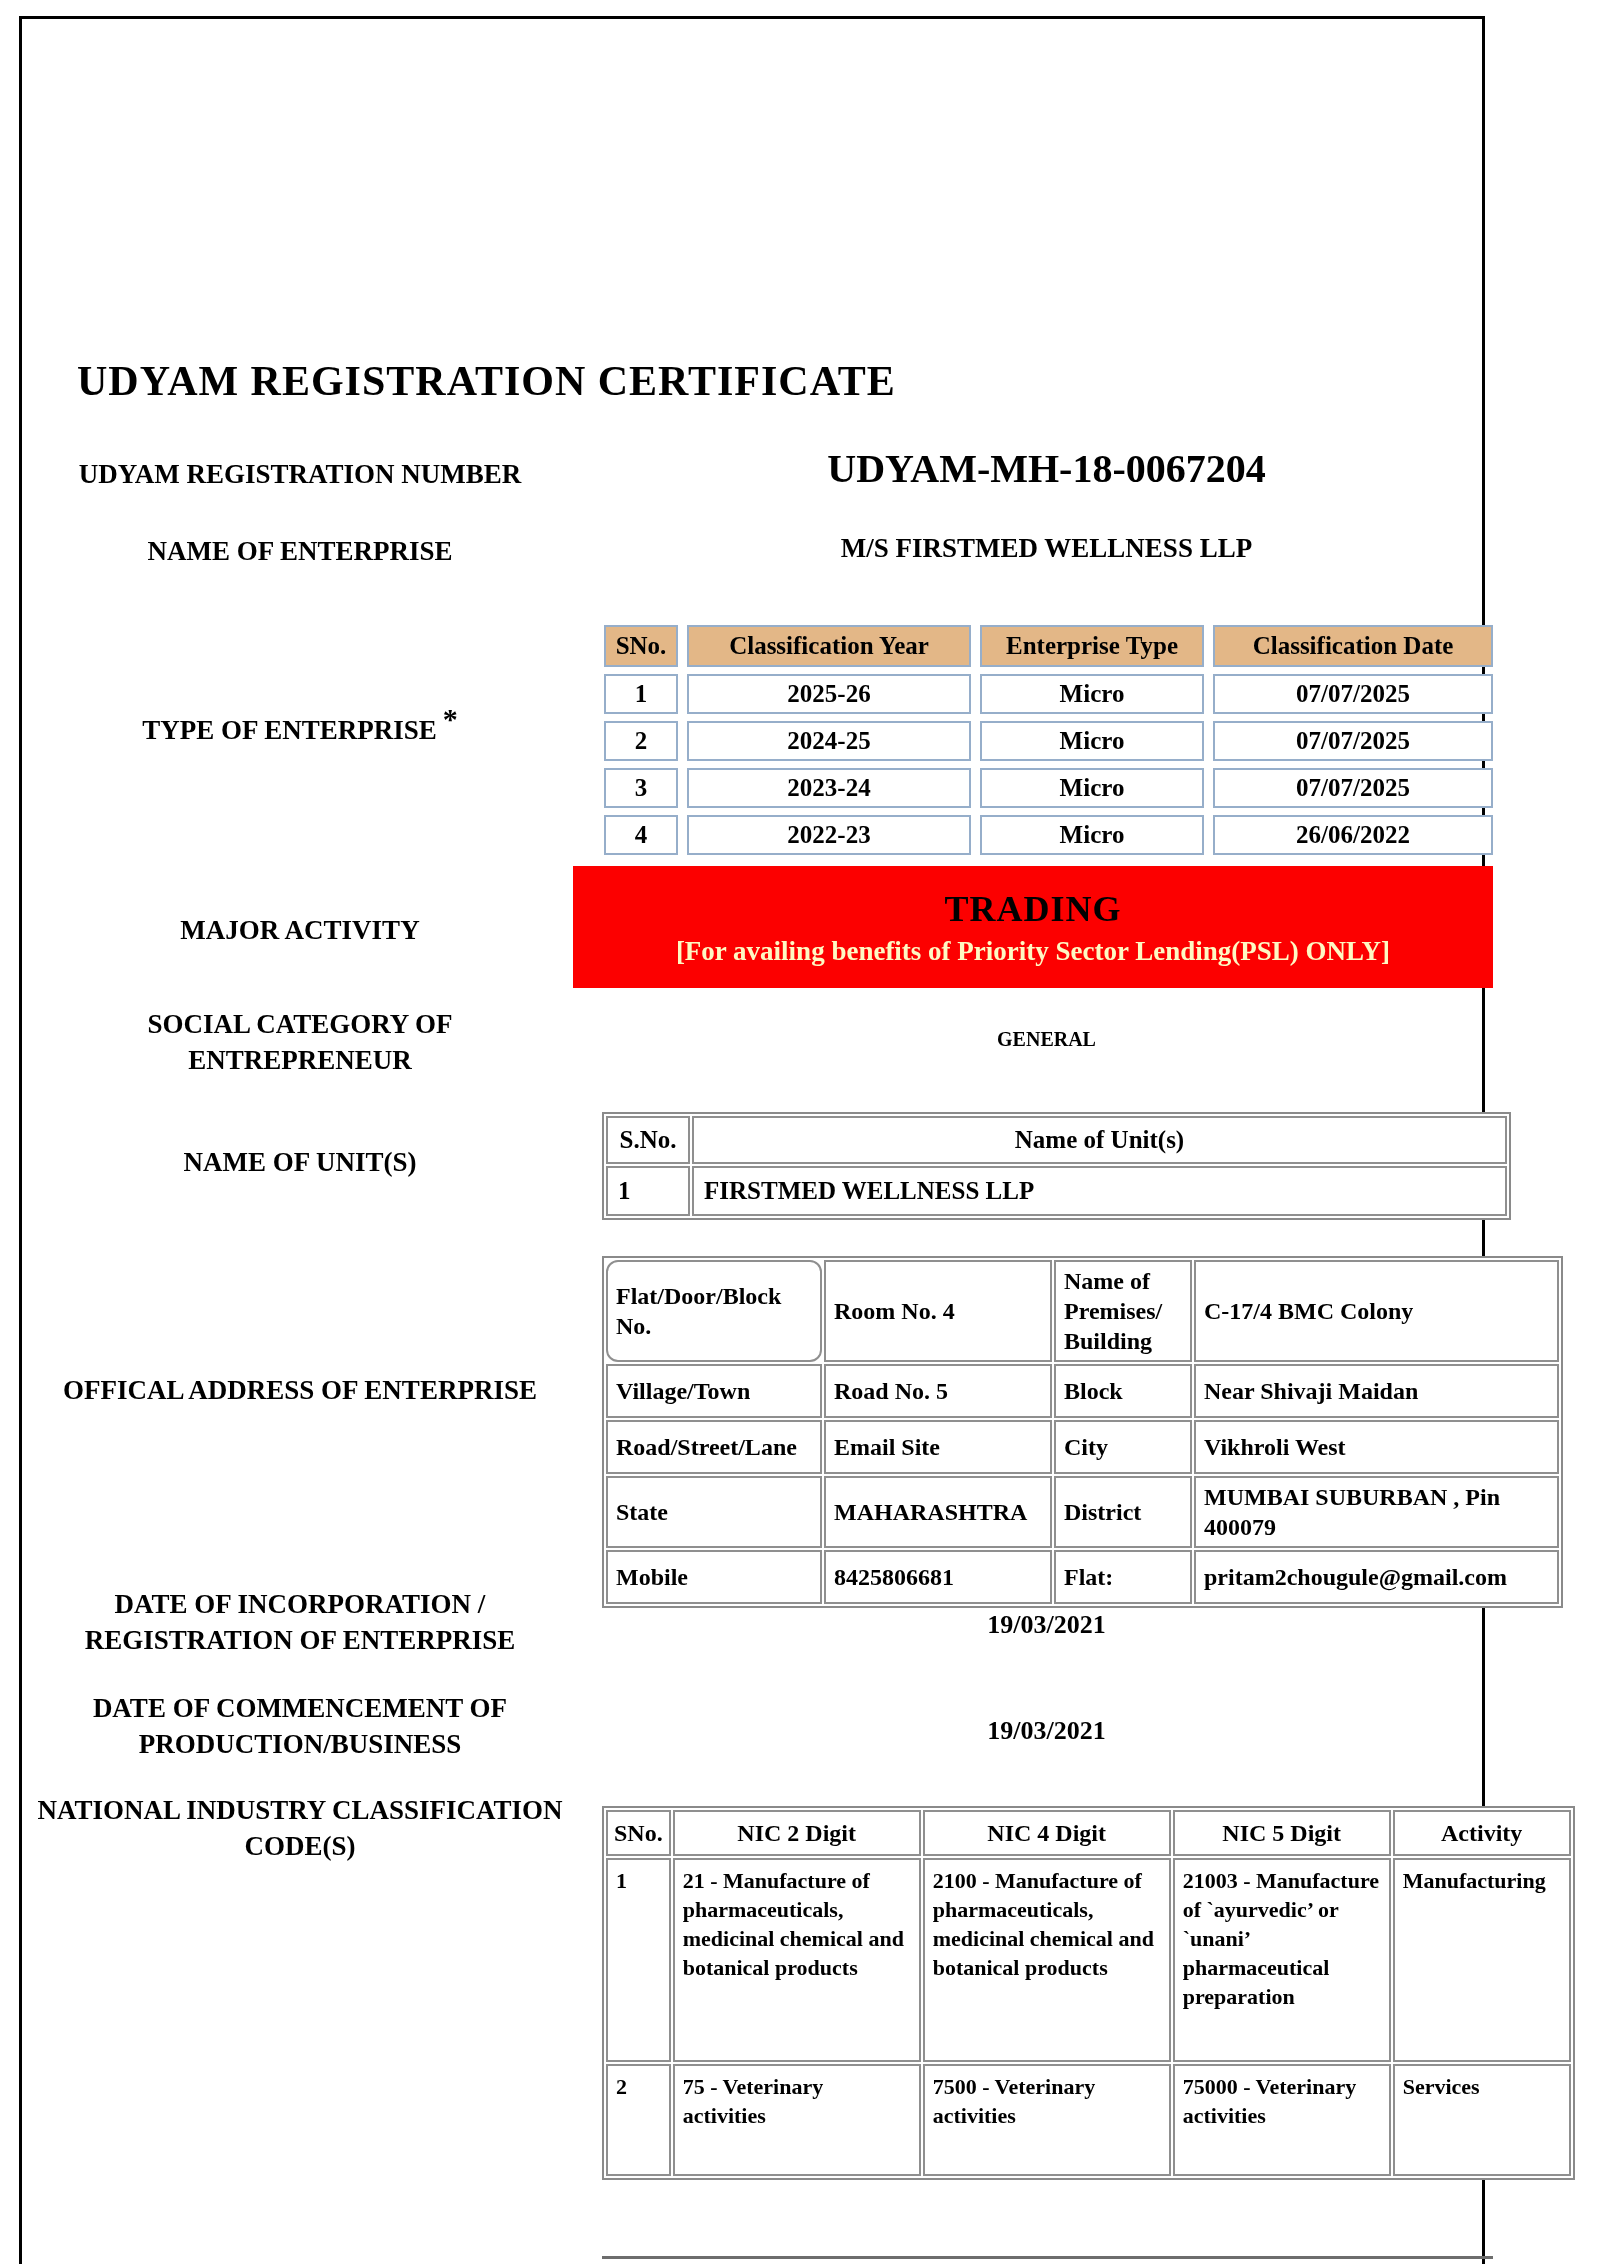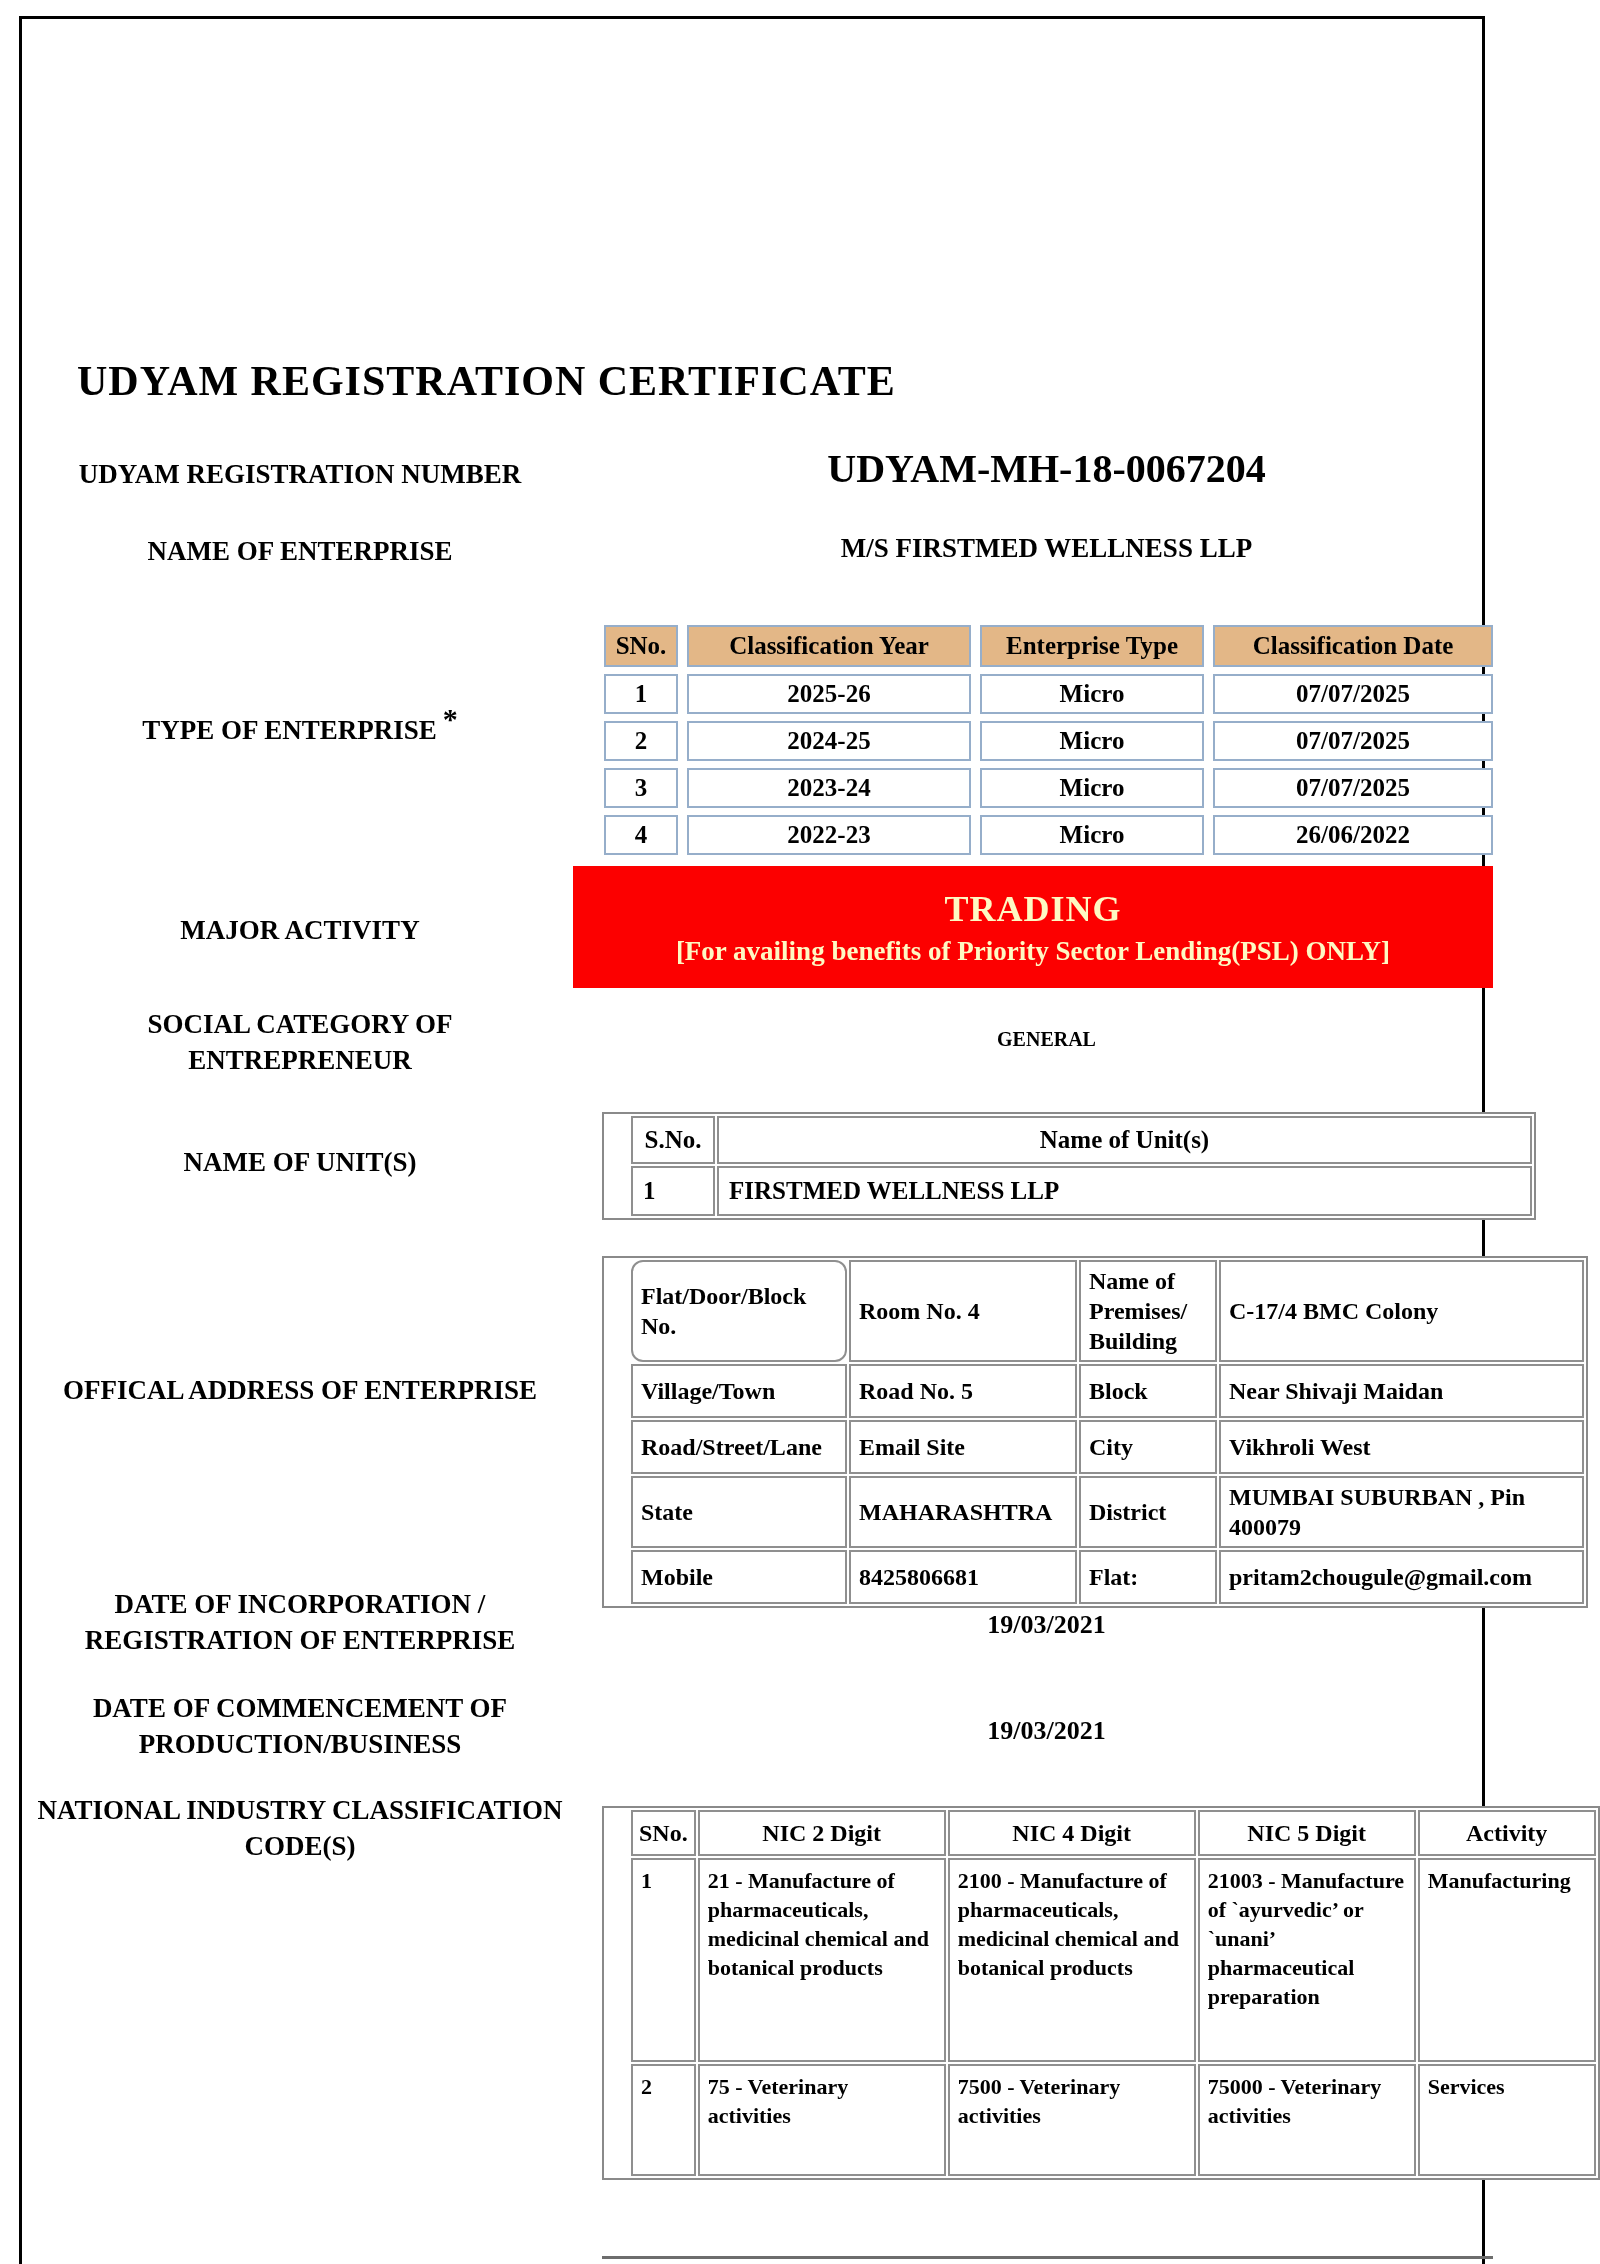--- a/index.html
+++ b/index.html
@@ -35,28 +35,27 @@
   table.ct th{background:#E3B787;height:38px;}
   table.ct td{background:#ffffff;height:36px;}
   .ct-c0{width:62px;} .ct-c1{width:272px;} .ct-c2{width:212px;} .ct-c3{width:268px;}
 
   
   .activity-banner{
     position:absolute;left:573px;top:866px;width:920px;height:122px;background:#FC0000;
     display:flex;flex-direction:column;align-items:center;justify-content:center;gap:4px;
     text-align:center;
   }
-  .activity-main{font-size:36px;line-height:44px;color:#fef9c3;letter-spacing:1px;}
+  .activity-main{font-size:36px;line-height:44px;color:#000000;letter-spacing:1px;}
   .activity-note{font-size:27px;line-height:32px;color:#fef9c3;}
 
   
   table.gt{
     border-collapse:separate;border-spacing:2px;background:#ffffff;
     border:2px solid #8A8A8A;
-    padding-left:25px;
   }
   table.gt th,table.gt td{border:2px solid #8F8F8F;background:#fff;font-weight:bold;}
 
   table.units{position:absolute;left:602px;top:1112px;}
   table.units th{font-size:25px;height:44px;text-align:center;padding:0 8px;}
   table.units td{font-size:25px;height:46px;text-align:left;padding:0 10px;}
   .units-c0{width:64px;} .units-c1{width:795px;}
 
   table.addr{position:absolute;left:602px;top:1256px;}
   table.addr td{font-size:24px;line-height:30px;padding:4px 8px;vertical-align:middle;height:42px;}

